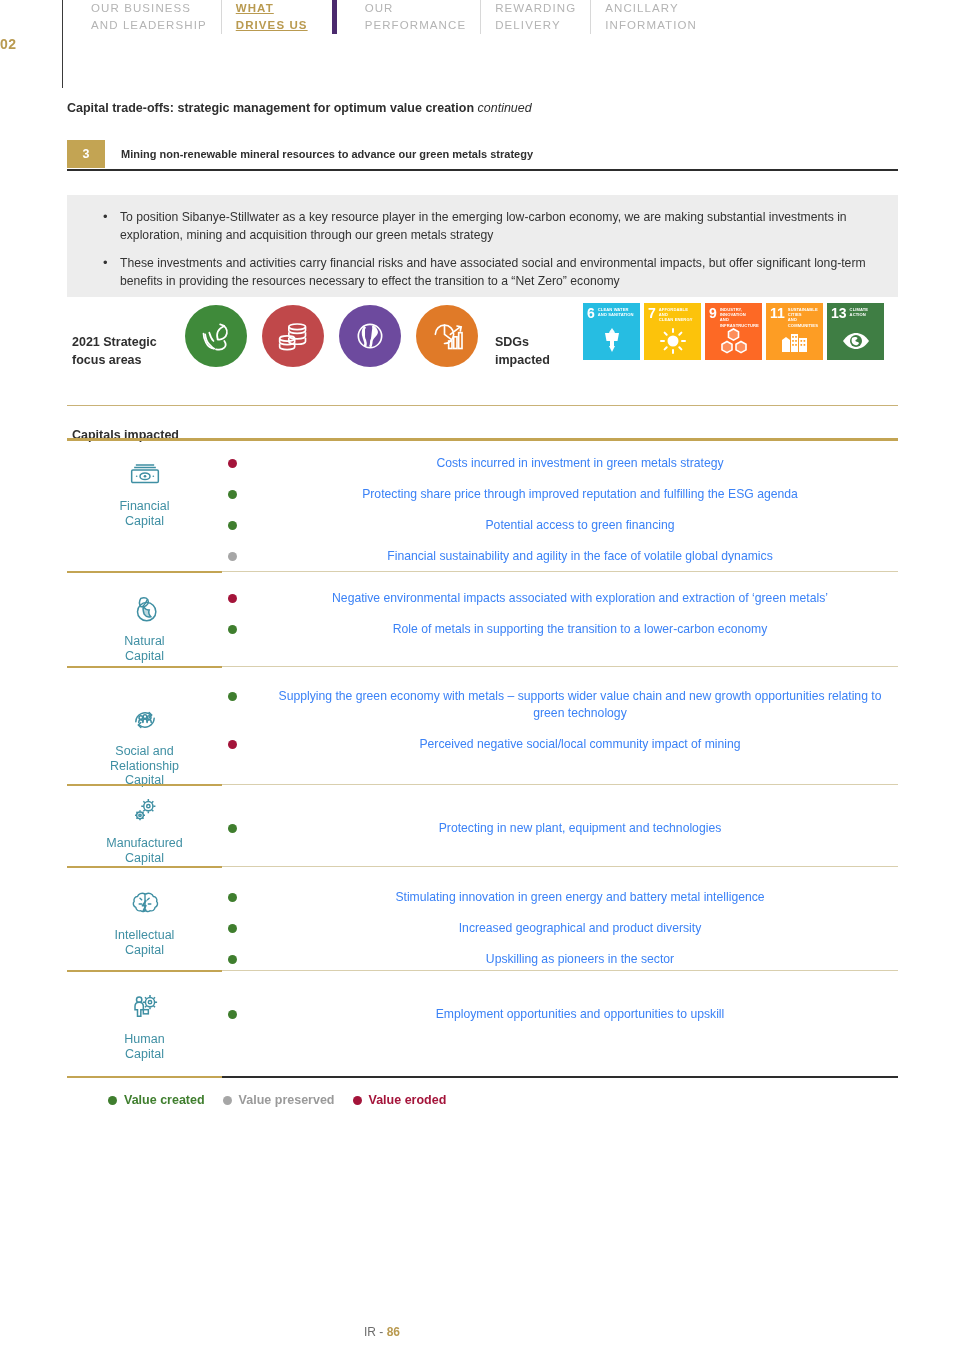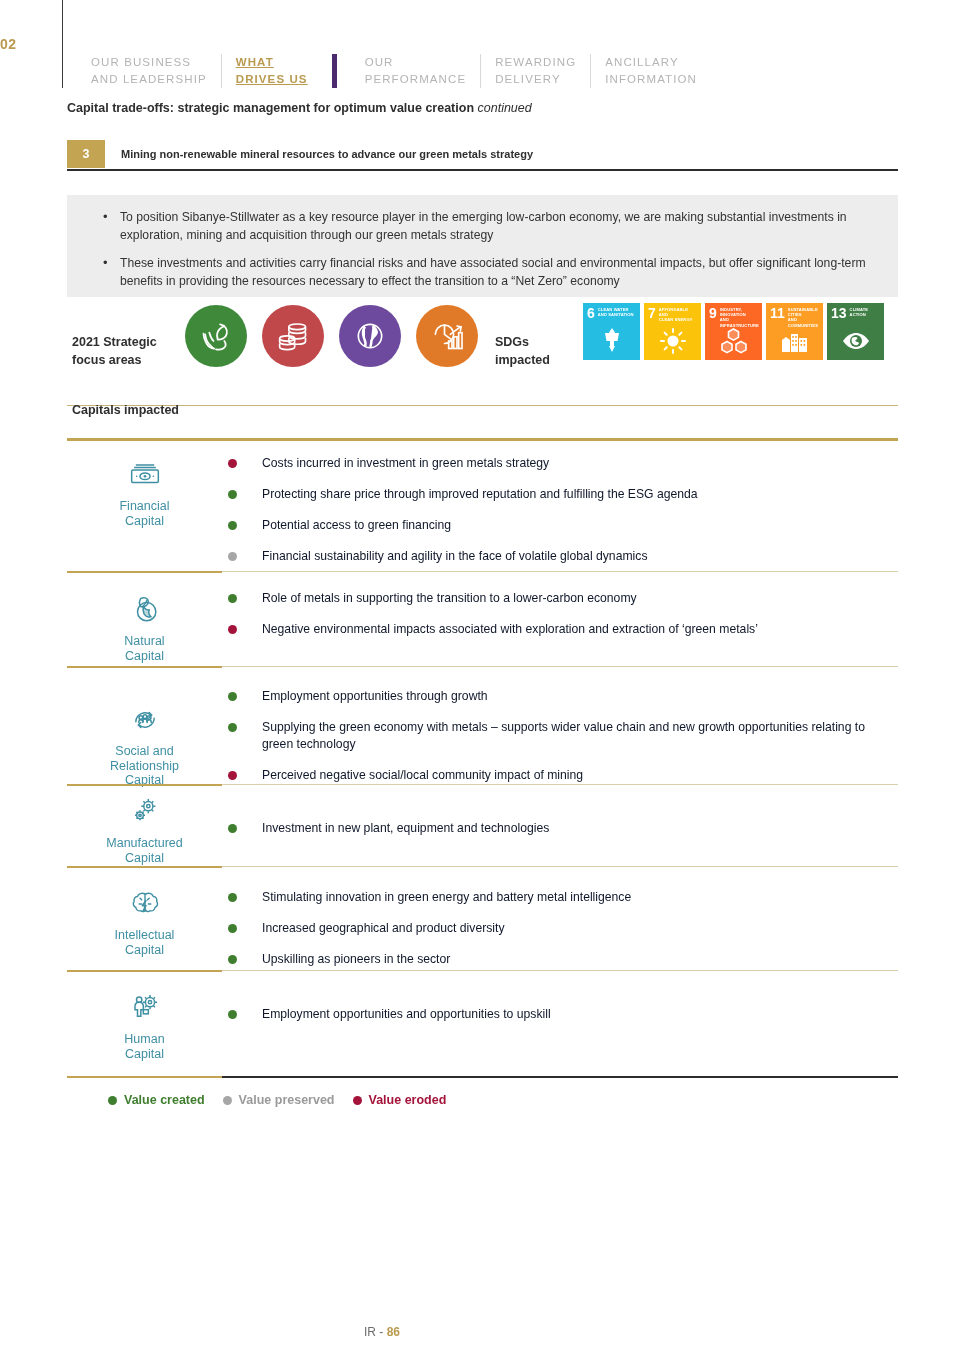--- a/index.html
+++ b/index.html
@@ -19,21 +19,21 @@
     display: flex; align-items: center;
   }
   .nav-pagenum {
     width: 62px; text-align: left;
     color: #b99a50; font-weight: bold; font-size: 14px;
     letter-spacing: .5px;
   }
   .nav-left-rule {
     width: 1px; height: 88px; background: #3a3a3a;
   }
-  .nav-items { display: flex; align-items: flex-end; height: 100%; padding-left: 14px; }
+  .nav-items { display: flex; align-items: flex-start; height: 100%; padding-left: 14px; }
   .nav-item {
     font-size: 11.5px; letter-spacing: 1.1px; line-height: 17px;
     color: #b4b4b4; white-space: nowrap; padding: 0 14px;
     text-transform: uppercase;
   }
   .nav-item.active { color: #b99a50; font-weight: bold; text-decoration: underline; }
   .nav-sep { width: 1px; height: 34px; background: #d8d8d8; }
   .nav-marker { width: 5px; height: 34px; background: #4b2a6e; margin: 0 14px 0 10px; }
 
   
@@ -119,42 +119,42 @@
   .sdg-9  { background: #fd6925; }
   .sdg-11 { background: #fd9d24; }
   .sdg-13 { background: #3f7e44; }
 
   
   .cap-head-rule-top {
     position: absolute; left: 67px; top: 405px; width: 831px; height: 1px;
     background: #c9b277;
   }
   .cap-head {
-    position: absolute; left: 72px; top: 403px;
+    position: absolute; left: 72px; top: 428px;
     font-size: 12.5px; font-weight: bold; color: #2f2f2f;
   }
   .cap-head-rule-bot {
     position: absolute; left: 67px; top: 438px; width: 831px; height: 3px;
     background: #c3a453;
   }
 
   .cap-block { position: absolute; left: 67px; width: 831px; }
   .cap-icon-col {
     position: absolute; left: 0; top: 0; width: 155px;
     display: flex; flex-direction: column; align-items: center;
   }
   .cap-icon-col svg { width: 40px; height: 40px; display: block; }
   .cap-name {
     margin-top: 4px; text-align: center;
     font-size: 12.5px; line-height: 14.5px; color: #3f8fa3;
   }
   .cap-list { position: absolute; left: 161px; top: 0; width: 670px; list-style: none; }
   .cap-list li {
     position: relative; padding-left: 34px; margin-bottom: 14px;
-    font-size: 12.2px; line-height: 17px; color: #0f172a;
+    font-size: 12.2px; line-height: 17px; color: #3b82f6; text-align: center;
   }
   .cap-list li:last-child { margin-bottom: 0; }
   .dot {
     position: absolute; left: 0; top: 4px;
     width: 9px; height: 9px; border-radius: 50%;
   }
   .dot-created   { background: #3f7e2e; }
   .dot-preserved { background: #a6a6a6; }
   .dot-eroded    { background: #a4143a; }
 
@@ -433,22 +433,22 @@
           <path d="M21 20c3-3 5-6 6-9"></path>
           <path d="M22 20c2 3 4 4 7 4-1 3 0 6 2 8-3 1-6 0-8-3-1-3-2-6-1-9z" fill="#3f8fa3" fill-opacity=".35"></path>
         </svg>
       </span>
       <div class="cap-name">
         <div>Natural</div>
         <div>Capital</div>
       </div>
     </div>
     <ul class="cap-list">
+      <li><span class="dot dot-eroded"></span><span>Negative environmental impacts associated with exploration and extraction of ‘green metals’</span></li>
       <li><span class="dot dot-created"></span><span>Role of metals in supporting the transition to a lower-carbon economy</span></li>
-      <li><span class="dot dot-eroded"></span><span>Negative environmental impacts associated with exploration and extraction of ‘green metals’</span></li>
     </ul>
   </div>
   <div class="row-div" style="top:666px;">
       <div class="seg-a"></div>
       <div class="seg-b"></div>
     </div>
 
   <div class="cap-block" style="top:688px;">
     <div class="cap-icon-col" style="top:12px;">
       <span>
@@ -465,21 +465,20 @@
           <path d="M26.5 27c0-2 1.2-3.2 2.5-3.2s2.5 1.2 2.5 3.2"></path>
         </svg>
       </span>
       <div class="cap-name">
         <div>Social and</div>
         <div>Relationship</div>
         <div>Capital</div>
       </div>
     </div>
     <ul class="cap-list">
-      <li><span class="dot dot-created"></span><span>Employment opportunities through growth</span></li>
       <li><span class="dot dot-created"></span><span>Supplying the green economy with metals – supports wider value chain and new growth opportunities relating to green technology</span></li>
       <li><span class="dot dot-eroded"></span><span>Perceived negative social/local community impact of mining</span></li>
     </ul>
   </div>
   <div class="row-div" style="top:784px;">
       <div class="seg-a"></div>
       <div class="seg-b"></div>
     </div>
 
   <div class="cap-block" style="top:792px;">
@@ -493,21 +492,21 @@
           <circle cx="18" cy="28" r="1.4"></circle>
           <path d="M18 22v1.8M18 32.2V34M12 28h1.8M22.2 28H24M13.8 23.8l1.3 1.3M20.9 30.9l1.3 1.3M22.2 23.8l-1.3 1.3M15.1 30.9l-1.3 1.3"></path>
         </svg>
       </span>
       <div class="cap-name">
         <div>Manufactured</div>
         <div>Capital</div>
       </div>
     </div>
     <ul class="cap-list" style="top:28px;">
-      <li><span class="dot dot-created"></span><span>Investment in new plant, equipment and technologies</span></li>
+      <li><span class="dot dot-created"></span><span>Protecting in new plant, equipment and technologies</span></li>
     </ul>
   </div>
   <div class="row-div" style="top:866px;">
       <div class="seg-a"></div>
       <div class="seg-b"></div>
     </div>
 
   <div class="cap-block" style="top:884px;">
     <div class="cap-icon-col">
       <span>

